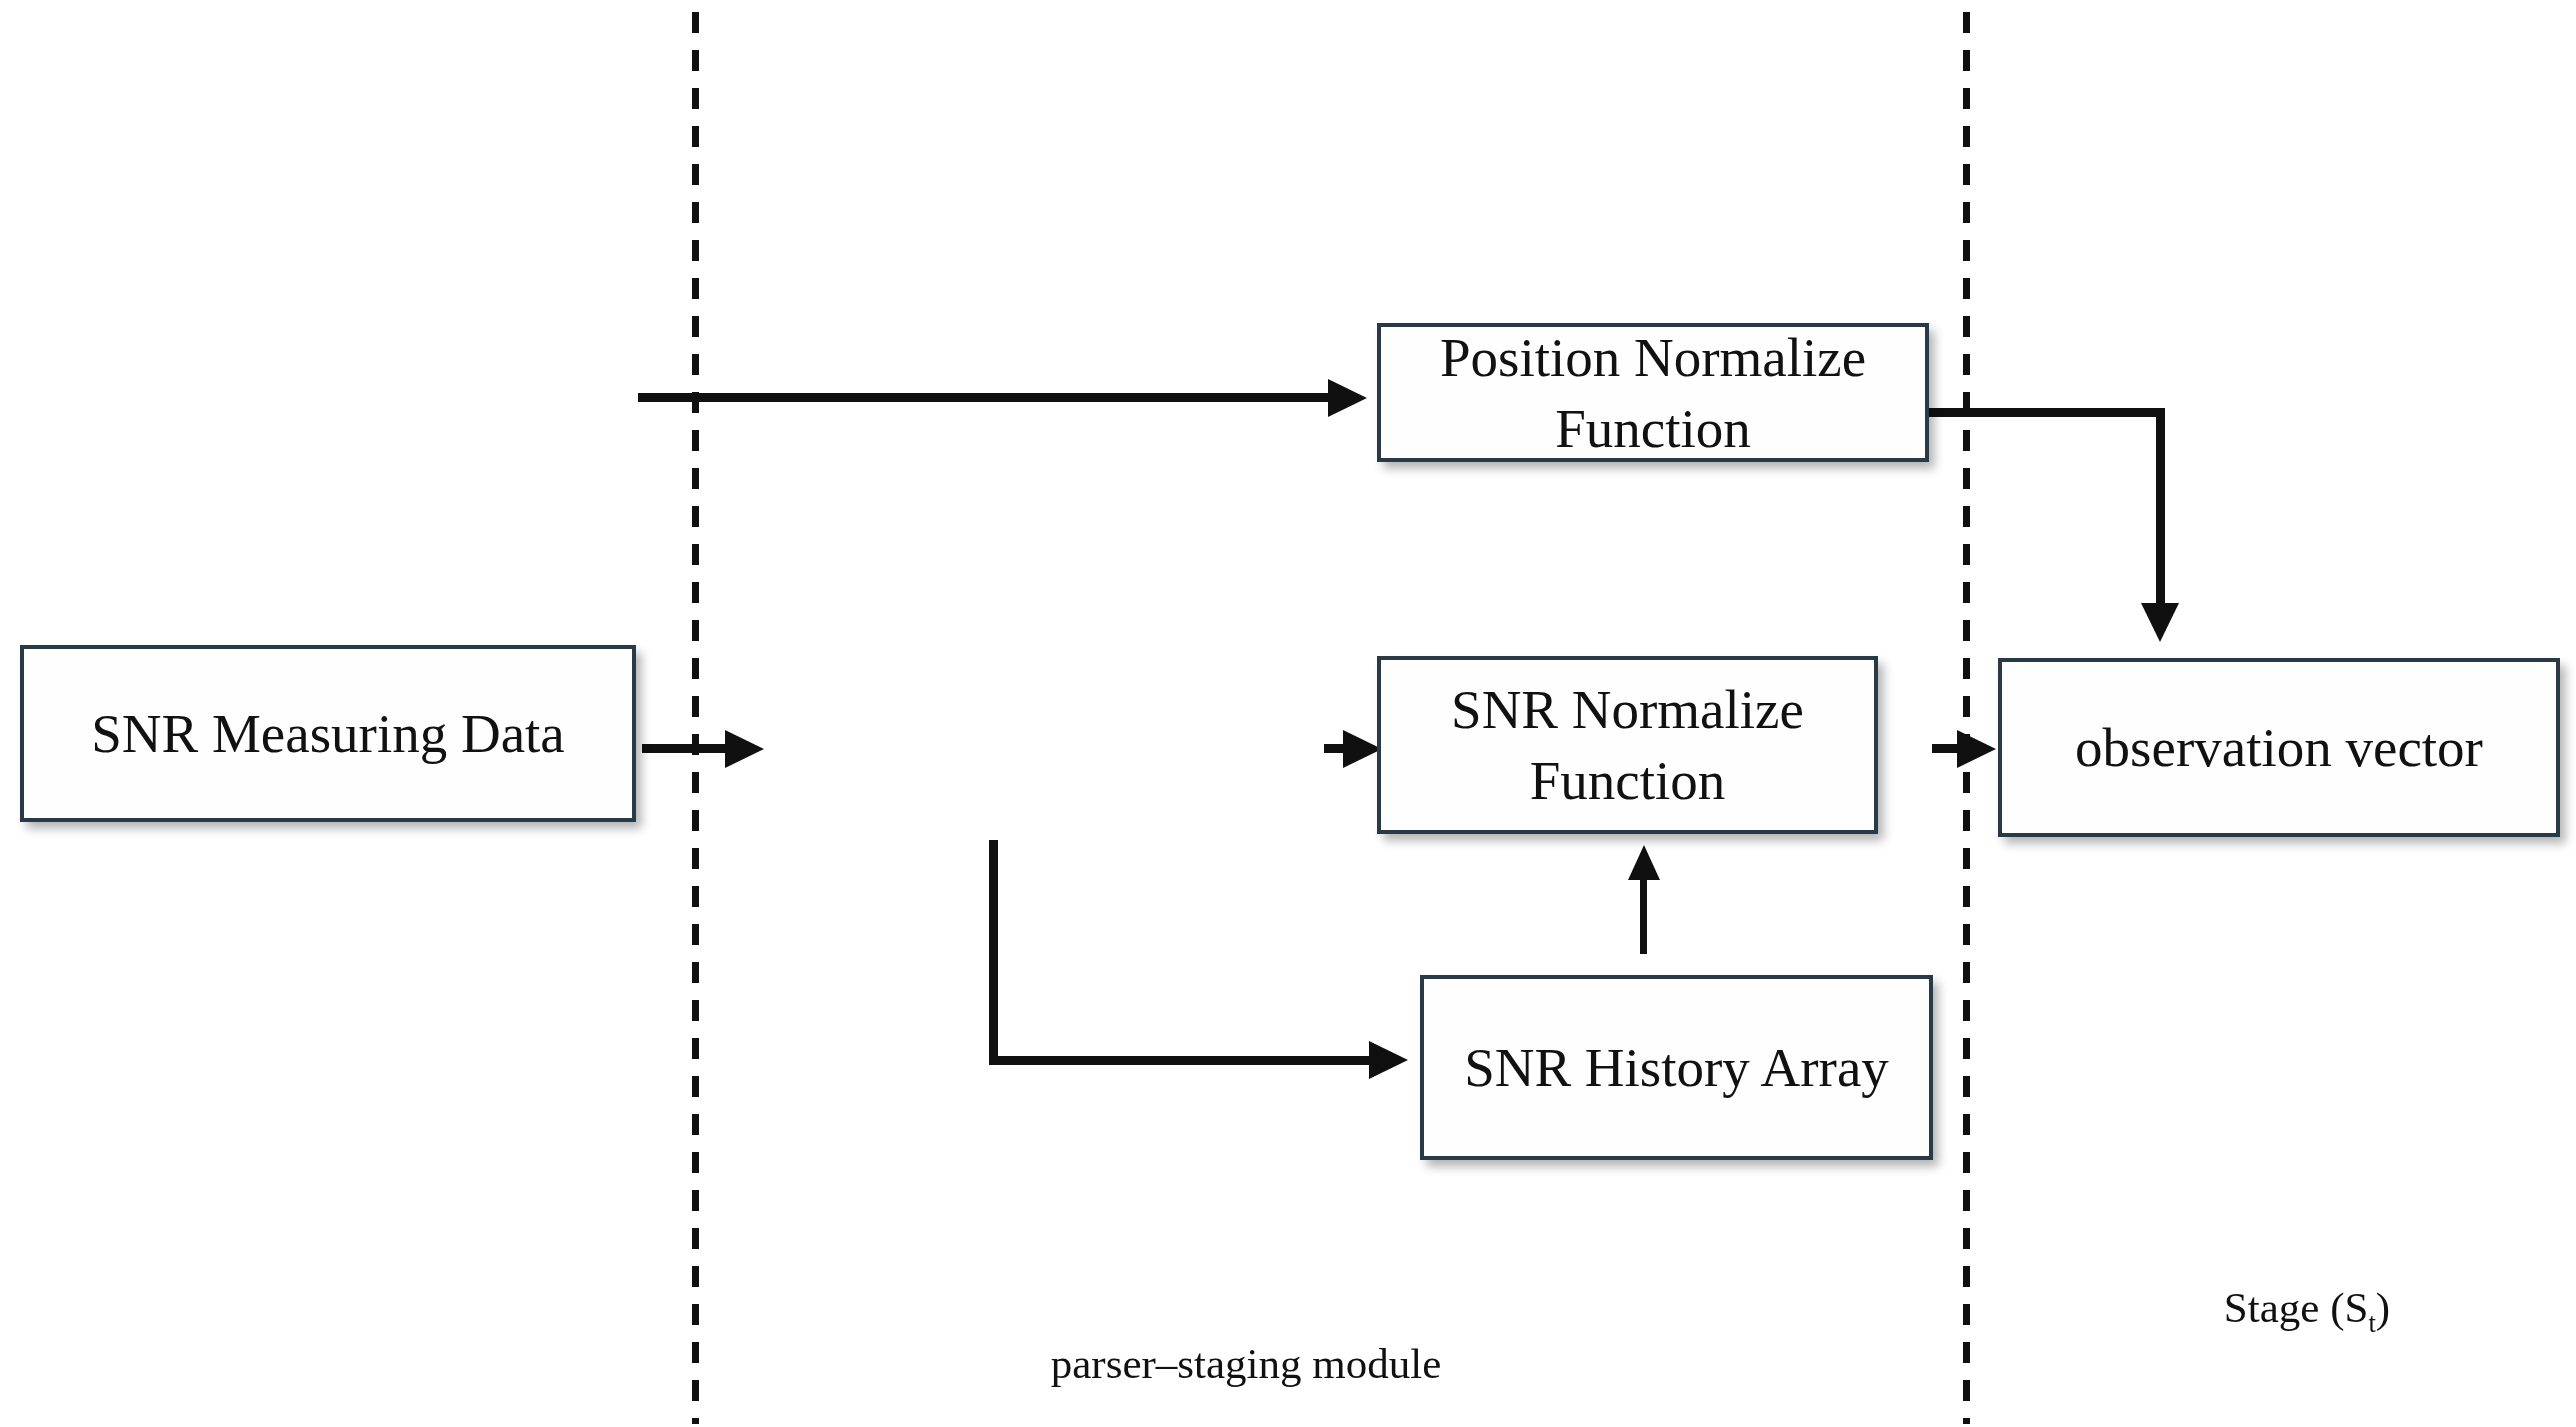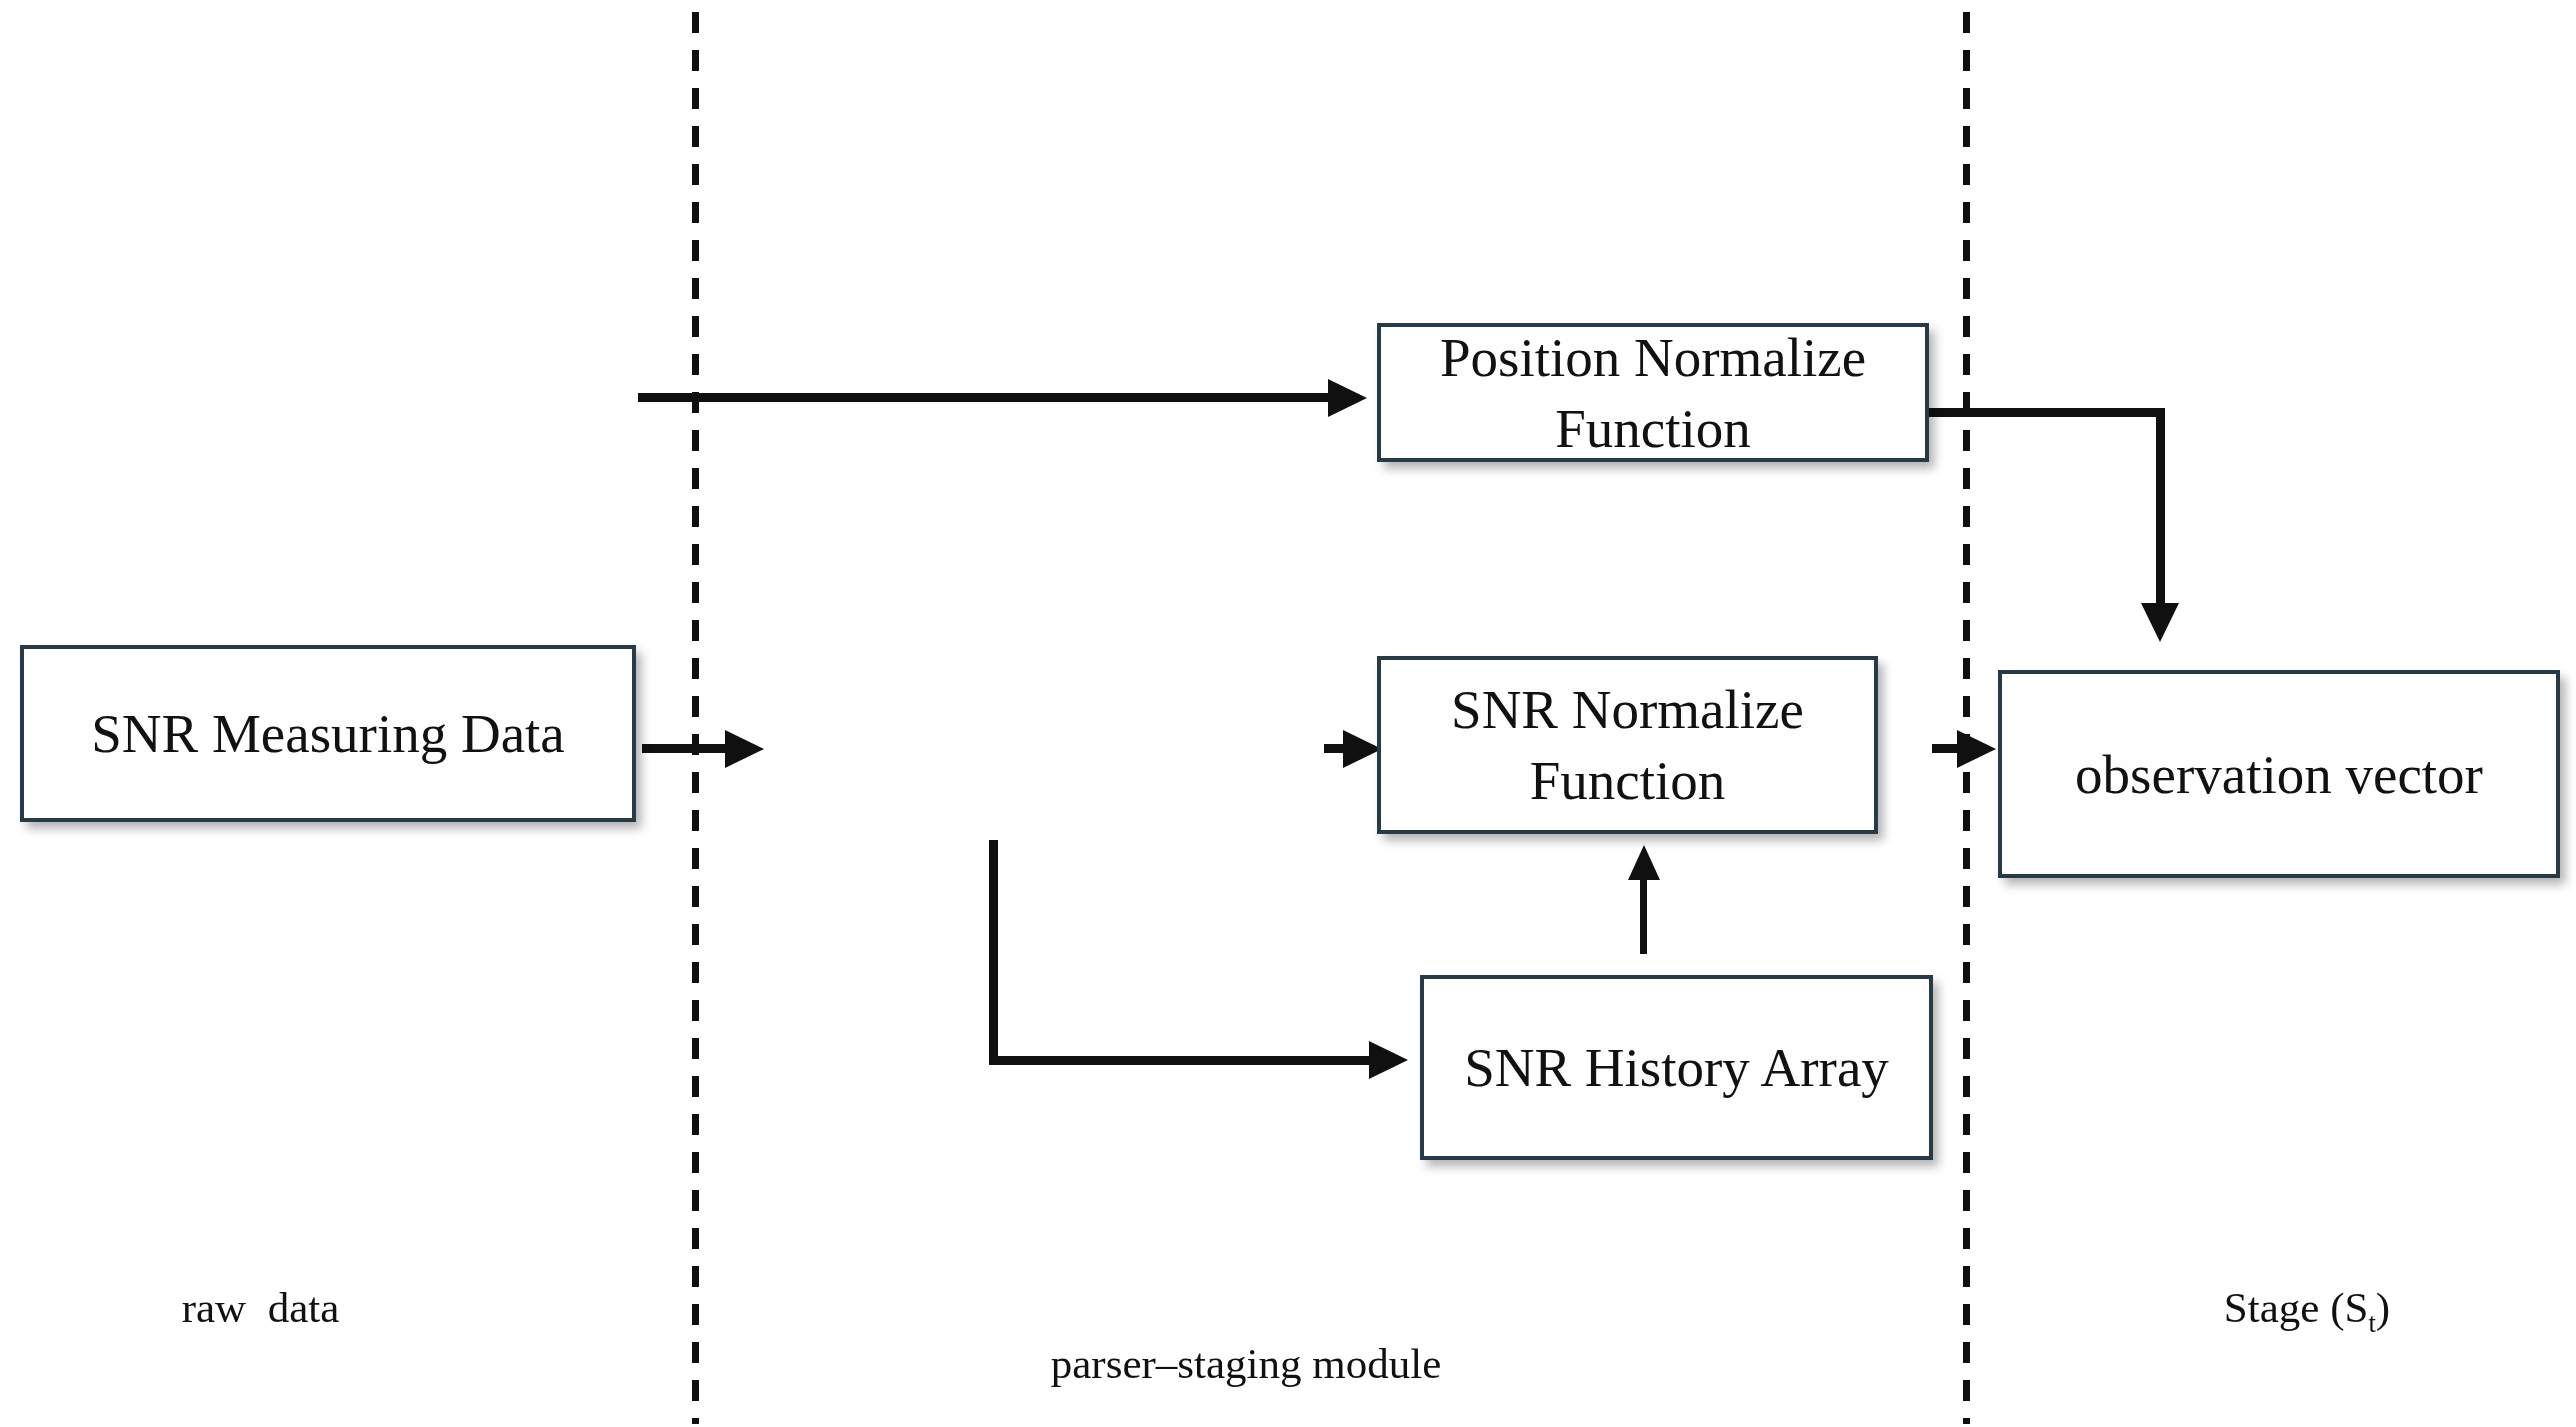--- a/index.html
+++ b/index.html
@@ -79,27 +79,24 @@
   </div>
 
   <div class="node" style="left:1377px;top:656px;width:501px;height:178px;">
     <span class="lbl">SNR Normalize Function</span>
   </div>
 
   <div class="node one-line" style="left:1420px;top:975px;width:513px;height:185px;">
     <span class="lbl">SNR History Array</span>
   </div>
 
-  <div class="node one-line" style="left:1998px;top:658px;width:562px;height:208px;margin-top:12px;">
+  <div class="node one-line" style="left:1998px;top:658px;width:562px;height:179px;">
     <span class="lbl">observation vector</span>
   </div>
 
-  <div class="lane-label pre" style="left:60px;top:1274px;width:401px;">
-    <span>raw  data</span>
-  </div>
 
   <div class="lane-label" style="left:965px;top:1330px;width:562px;">
     <span>parser–staging module</span>
   </div>
 
   <div class="lane-label" style="left:2026px;top:1274px;width:562px;">
     <span><span>Stage (S</span><span class="subscript">t</span><span>)</span></span>
   </div>
 
 </div>

